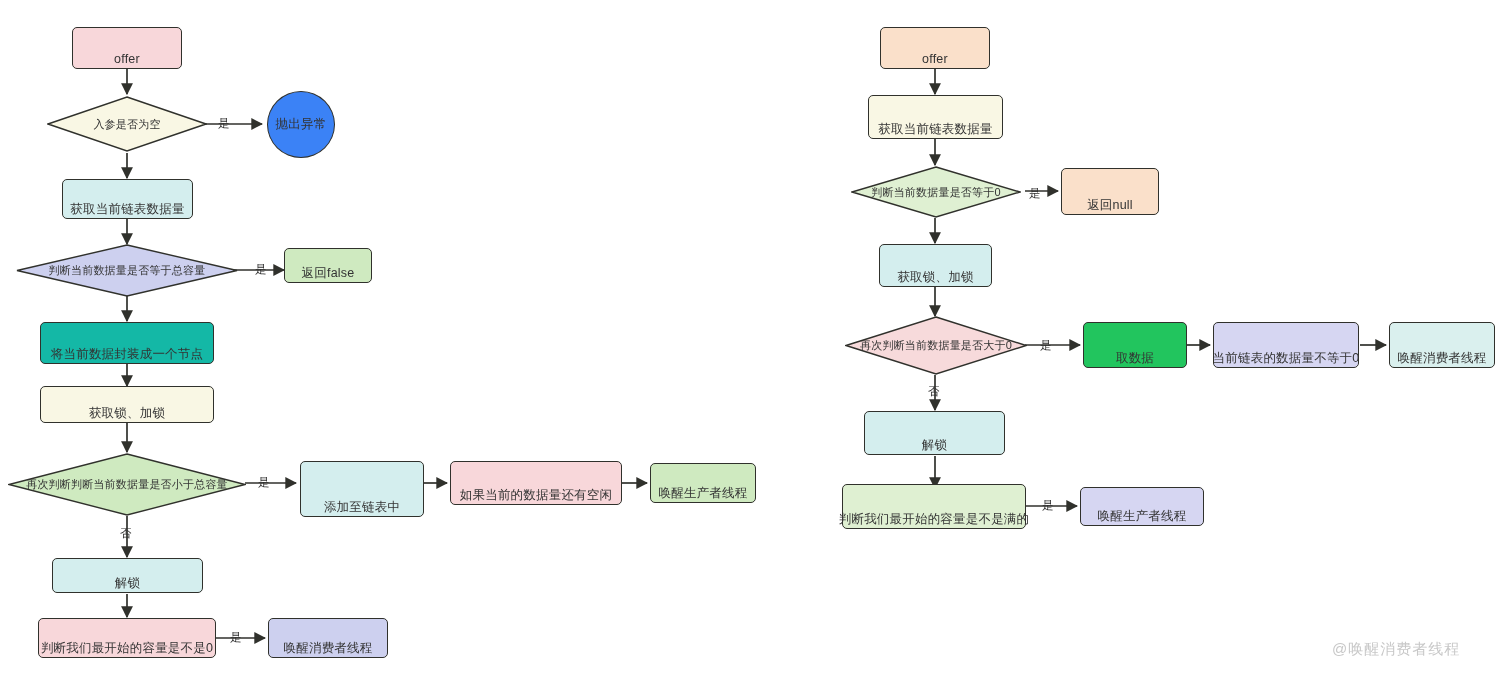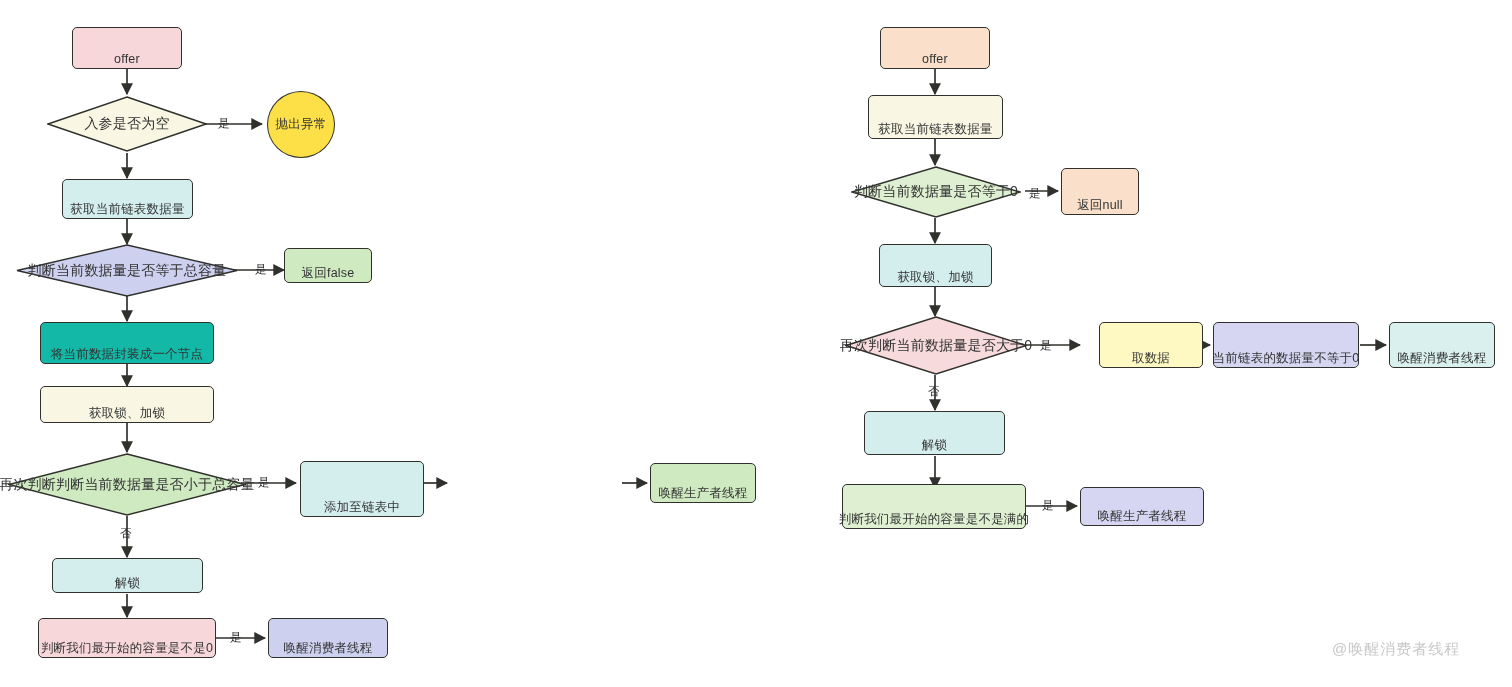--- a/index.html
+++ b/index.html
@@ -58,21 +58,21 @@
   }
   .diamond-wrap svg {
     position: absolute;
     left: 0;
     top: 0;
   }
   .diamond-label {
     position: relative;
     z-index: 4;
     color: #333333;
-    font-size: 14px;
+    font-size: 11px;
     white-space: nowrap;
     letter-spacing: 0.2px;
   }
   .edge-label {
     position: absolute;
     font-size: 11.5px;
     color: #2e2e2e;
     z-index: 5;
     background: transparent;
     white-space: nowrap;
@@ -132,21 +132,21 @@
     <span class="node-label">offer</span>
   </div>
 
   <div class="diamond-wrap" style="left:47px; top:96px; width:160px; height:56px;">
     <svg width="160" height="56" viewBox="0 0 160 56">
       <polygon points="80,1 159,28 80,55 1,28" fill="#f9f7e4" stroke="#30312c" stroke-width="1.4"></polygon>
     </svg>
     <span class="diamond-label">入参是否为空</span>
   </div>
 
-  <div class="node circle" style="left:267px; top:91px; width:68px; height:67px; background:#fde047;">
+  <div class="node circle" style="left:267px; top:91px; width:68px; height:67px; background:#3b82f6;">
     <span class="node-label">抛出异常</span>
   </div>
 
   <div class="node rect" style="left:62px; top:179px; width:131px; height:40px; background:#d4eeee;">
     <span class="node-label">获取当前链表数据量</span>
   </div>
 
   <div class="diamond-wrap" style="left:16px; top:244px; width:222px; height:53px;">
     <svg width="222" height="53" viewBox="0 0 222 53">
       <polygon points="111,1 221,26.5 111,52 1,26.5" fill="#cdd0ef" stroke="#30312c" stroke-width="1.4"></polygon>
@@ -170,20 +170,23 @@
     <svg width="238" height="63" viewBox="0 0 238 63">
       <polygon points="119,1 237,31.5 119,62 1,31.5" fill="#cfeac0" stroke="#30312c" stroke-width="1.4"></polygon>
     </svg>
     <span class="diamond-label">再次判断判断当前数据量是否小于总容量</span>
   </div>
 
   <div class="node rect" style="left:300px; top:461px; width:124px; height:56px; background:#d4eeee;">
     <span class="node-label">添加至链表中</span>
   </div>
 
+  <div class="node rect" style="left:450px; top:461px; width:172px; height:44px; background:#f8d7da;">
+    <span class="node-label">如果当前的数据量还有空闲</span>
+  </div>
 
   <div class="node rect" style="left:650px; top:463px; width:106px; height:40px; background:#cfeac0;">
     <span class="node-label">唤醒生产者线程</span>
   </div>
 
   <div class="node rect" style="left:52px; top:558px; width:151px; height:35px; background:#d4eeee;">
     <span class="node-label">解锁</span>
   </div>
 
   <div class="node rect" style="left:38px; top:618px; width:178px; height:40px; background:#f8d7da;">
@@ -208,36 +211,36 @@
     <span class="node-label">获取当前链表数据量</span>
   </div>
 
   <div class="diamond-wrap" style="left:851px; top:166px; width:170px; height:52px;">
     <svg width="170" height="52" viewBox="0 0 170 52">
       <polygon points="85,1 169,26 85,51 1,26" fill="#dff0d2" stroke="#30312c" stroke-width="1.4"></polygon>
     </svg>
     <span class="diamond-label">判断当前数据量是否等于0</span>
   </div>
 
-  <div class="node rect" style="left:1061px; top:168px; width:78px; height:47px; background:#fae0ca;">
+  <div class="node rect" style="left:1061px; top:168px; width:98px; height:47px; background:#fae0ca;">
     <span class="node-label">返回null</span>
   </div>
 
   <div class="node rect" style="left:879px; top:244px; width:113px; height:43px; background:#d4eeee;">
     <span class="node-label">获取锁、加锁</span>
   </div>
 
   <div class="diamond-wrap" style="left:845px; top:316px; width:182px; height:59px;text-align:right;">
     <svg width="182" height="59" viewBox="0 0 182 59">
       <polygon points="91,1 181,29.5 91,58 1,29.5" fill="#f7dadb" stroke="#30312c" stroke-width="1.4"></polygon>
     </svg>
     <span class="diamond-label">再次判断当前数据量是否大于0</span>
   </div>
 
-  <div class="node rect" style="left:1083px; top:322px; width:104px; height:46px; background:#fef9c3;margin-left:16px;">
+  <div class="node rect" style="left:1083px; top:322px; width:104px; height:46px; background:#22c55e;">
     <span class="node-label">取数据</span>
   </div>
 
   <div class="node rect" style="left:1213px; top:322px; width:146px; height:46px; background:#d6d6f2;">
     <span class="node-label">当前链表的数据量不等于0</span>
   </div>
 
   <div class="node rect" style="left:1389px; top:322px; width:106px; height:46px; background:#daf0ee;">
     <span class="node-label">唤醒消费者线程</span>
   </div>

